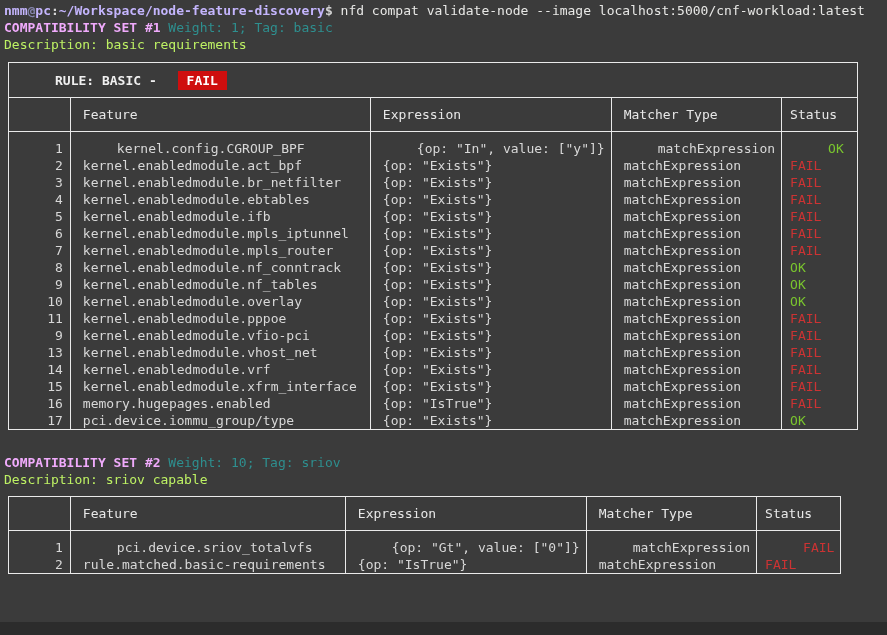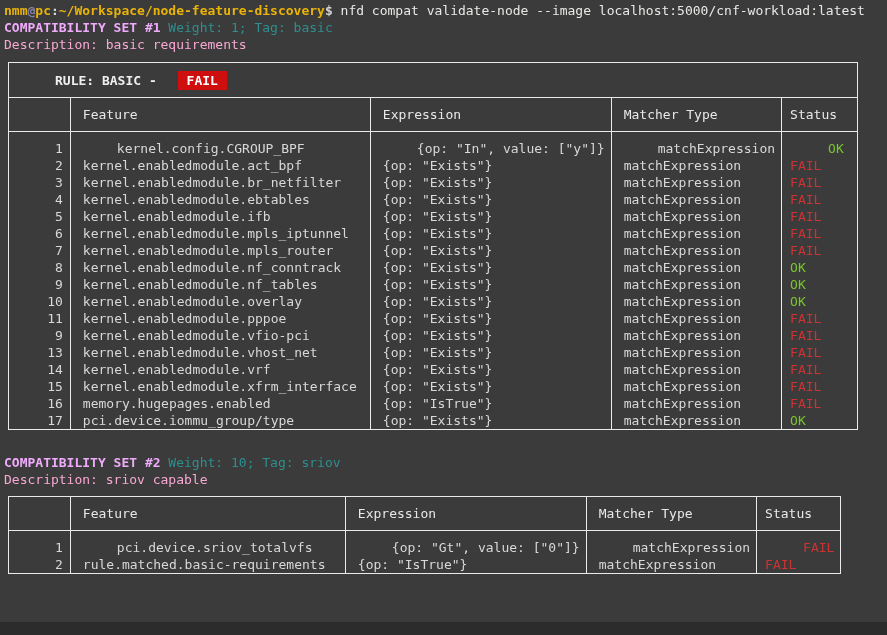--- a/index.html
+++ b/index.html
@@ -17,27 +17,27 @@
     line-height: 17px;
     color: #d6d6d6;
   }
   .term {
     padding-top: 2px;
   }
   .line {
     margin-left: 4px;
     white-space: pre;
   }
-  .prompt-user, .prompt-host, .prompt-path { color: #eab308; font-weight: bold; }
+  .prompt-user, .prompt-host, .prompt-path { color: #c4b5fd; font-weight: bold; }
   .prompt-at { color: #8585ad; font-weight: bold; }
   .prompt-sep { color: #d6d6d6; font-weight: bold; }
   .cmd { color: #e8e8e6; }
   .set-title { color: #f0abfc; font-weight: bold; }
   .set-meta { color: #2e8f8f; }
-  .desc { color: #f9a8d4; }
+  .desc { color: #bef264; }
   .gap-after-table { margin-top: 24px; }
 
   table.results {
     border-collapse: collapse;
     margin-left: 8px;
     margin-top: 9px;
     table-layout: fixed;
   }
   table.results, table.results th, table.results td {
     border-color: #eaeaea;

